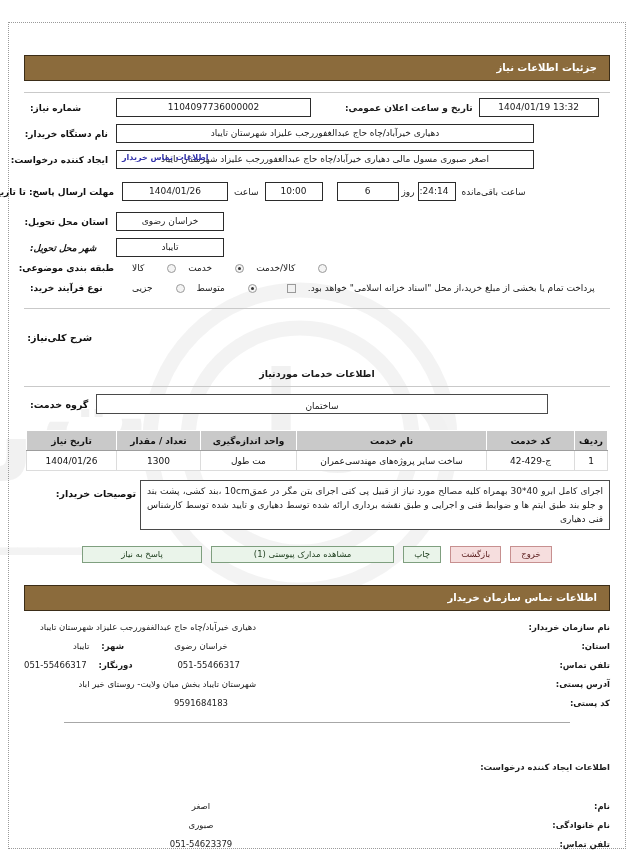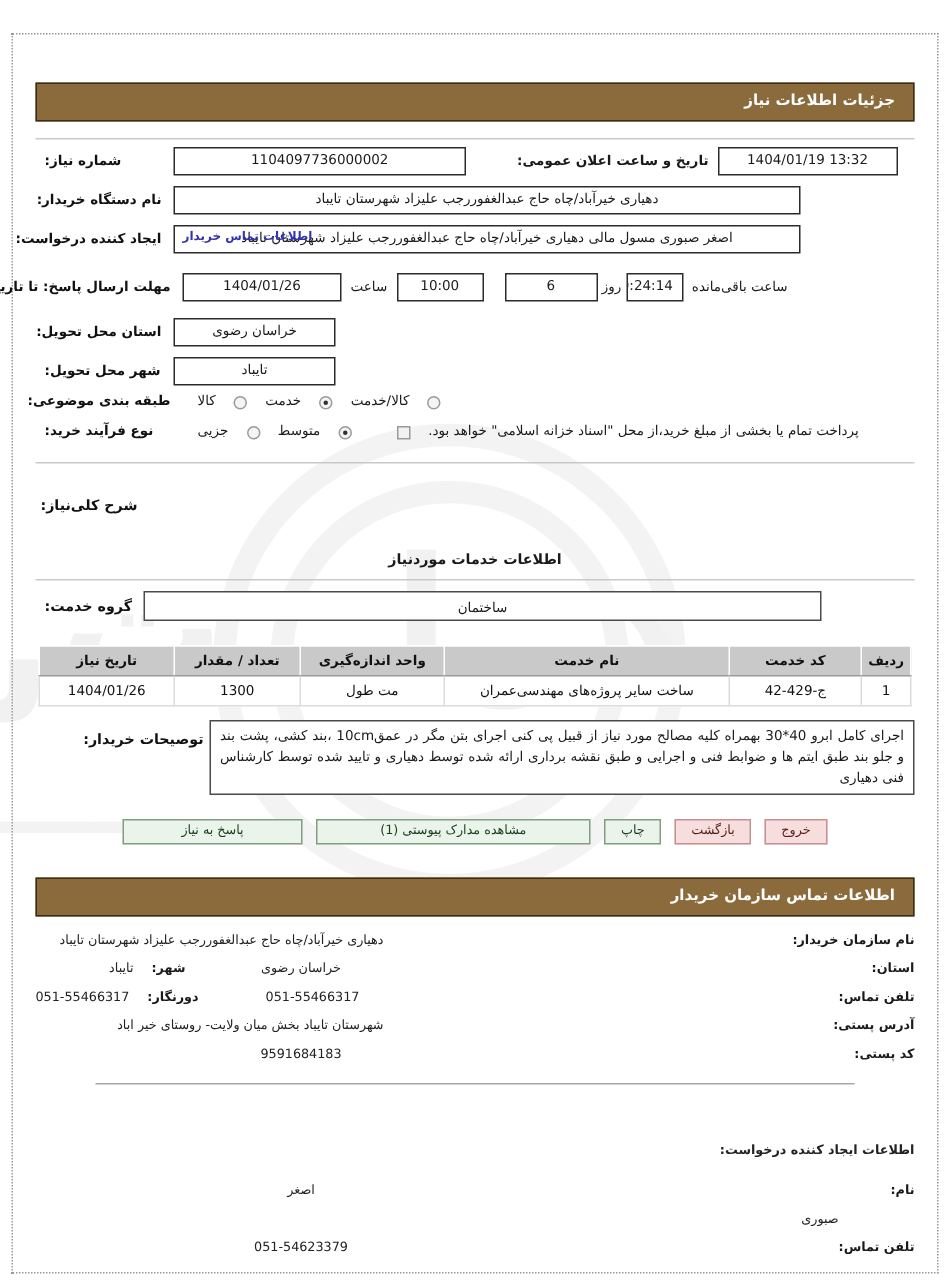--- a/index.html
+++ b/index.html
@@ -121,21 +121,21 @@
     background: #333;
   }
   .cbx {
     display: inline-block;
     width: 9px; height: 9px;
     border: 1px solid #9a9a9a;
     background: #f1f1f1;
     vertical-align: middle;
     margin: 0 2px;
   }
-  .opt { white-space: nowrap; font-size: 9px; margin-left: 10px; display:inline-flex; align-items:center; gap:10px;}
+  .opt { white-space: nowrap; font-size: 9px; margin-left: 10px; display:inline-flex; align-items:center; gap:21px;}
 
   
   .box-area {
     border: 1px solid #4a4a4a;
     background: #ffffff;
     padding: 3px 6px;
     font-size: 9px;
     line-height: 14px;
     text-align: right;
   }
@@ -290,21 +290,21 @@
 
   <div style="position:absolute; left:24px; top:212px; width:586px; display:flex; align-items:center;">
     <div style="flex:1"></div>
     <div class="fld rtl-txt" style="width:108px;">خراسان  رضوی</div>
     <div class="lbl" style="width:92px; padding-right:8px; text-align:left;">استان محل تحویل:</div>
   </div>
 
   <div style="position:absolute; left:24px; top:238px; width:586px; display:flex; align-items:center;">
     <div style="flex:1"></div>
     <div class="fld rtl-txt" style="width:108px;">تایباد</div>
-    <div class="lbl" style="width:92px; padding-right:8px; text-align:left;">شهر محل تحویل:</div>
+    <div class="lbl" style="width:92px; padding-right:8px; text-align:left;font-style:italic;">شهر محل تحویل:</div>
   </div>
 
   <div style="position:absolute; left:24px; top:263px; width:586px; display:flex; align-items:center;">
     <div style="flex:1"></div>
     <span class="opt">
       <span class="radio"></span>
       <span>کالا/خدمت</span>
     </span>
     <span class="opt">
       <span class="radio on"></span>
@@ -427,24 +427,25 @@
 
     <hr class="sep-line">
   </div>
 
   <div style="position:absolute; left:24px; top:762px; width:586px;">
 
     <div class="sec-title" style="width:470px; text-align:right; font-weight:bold;">اطلاعات ایجاد کننده درخواست:</div>
 
     <div class="kv" style="margin-top:17px;">
       <div class="k" style="width:346px;">نام:</div>
-      <div class="v" style="width:118px; padding-right:8px; text-align:center;">اصغر</div>
-    </div>
-
-    <div class="kv">
+      <div class="v" style="width:118px; padding-right:8px; text-align:center;margin-top:12px;">اصغر</div>
+    </div>
+
+    <div class="kv">
+      <div class="k" style="width:346px;">نام خانوادگی:</div>
       <div class="v" style="width:118px; padding-right:8px; text-align:center;">صبوری</div>
     </div>
 
     <div class="kv">
       <div class="k" style="width:346px;">تلفن تماس:</div>
       <div class="v" style="width:118px; padding-right:8px; text-align:center;">051-54623379</div>
     </div>
   </div>
 
 </div>

